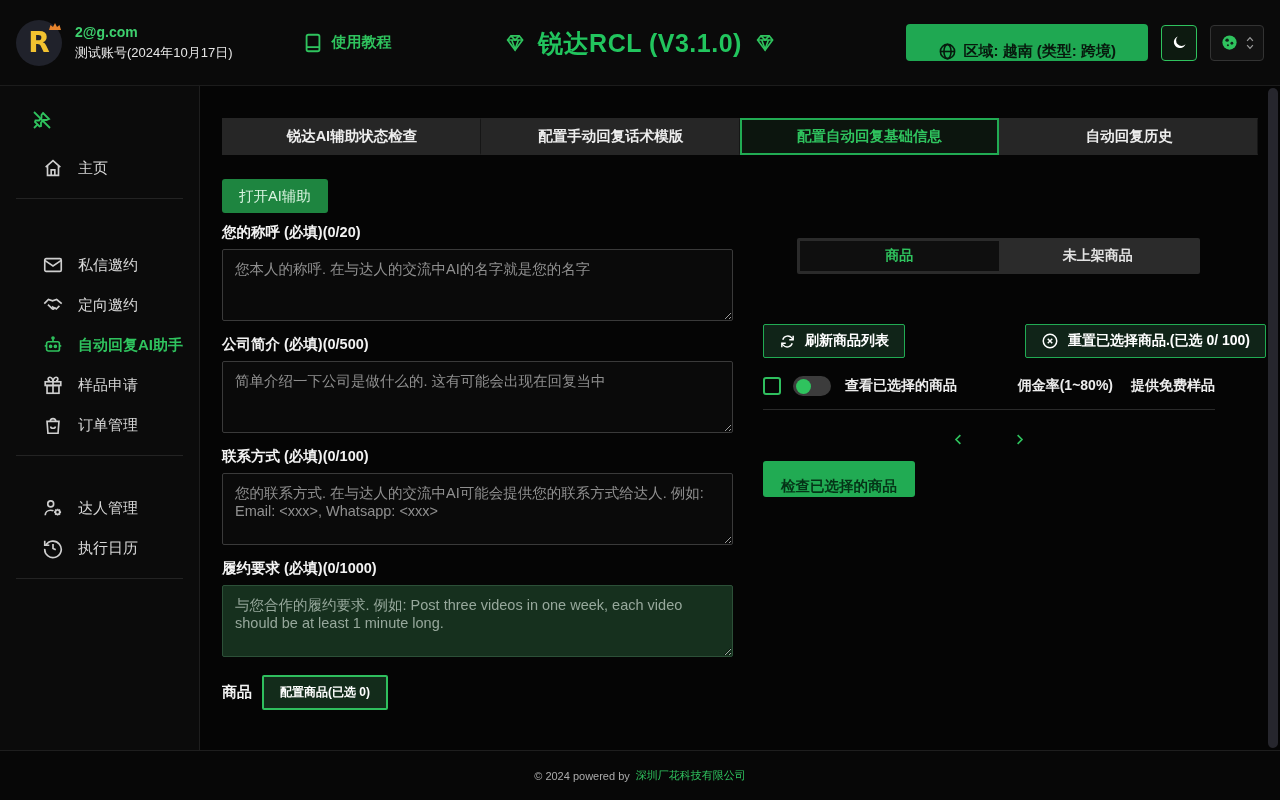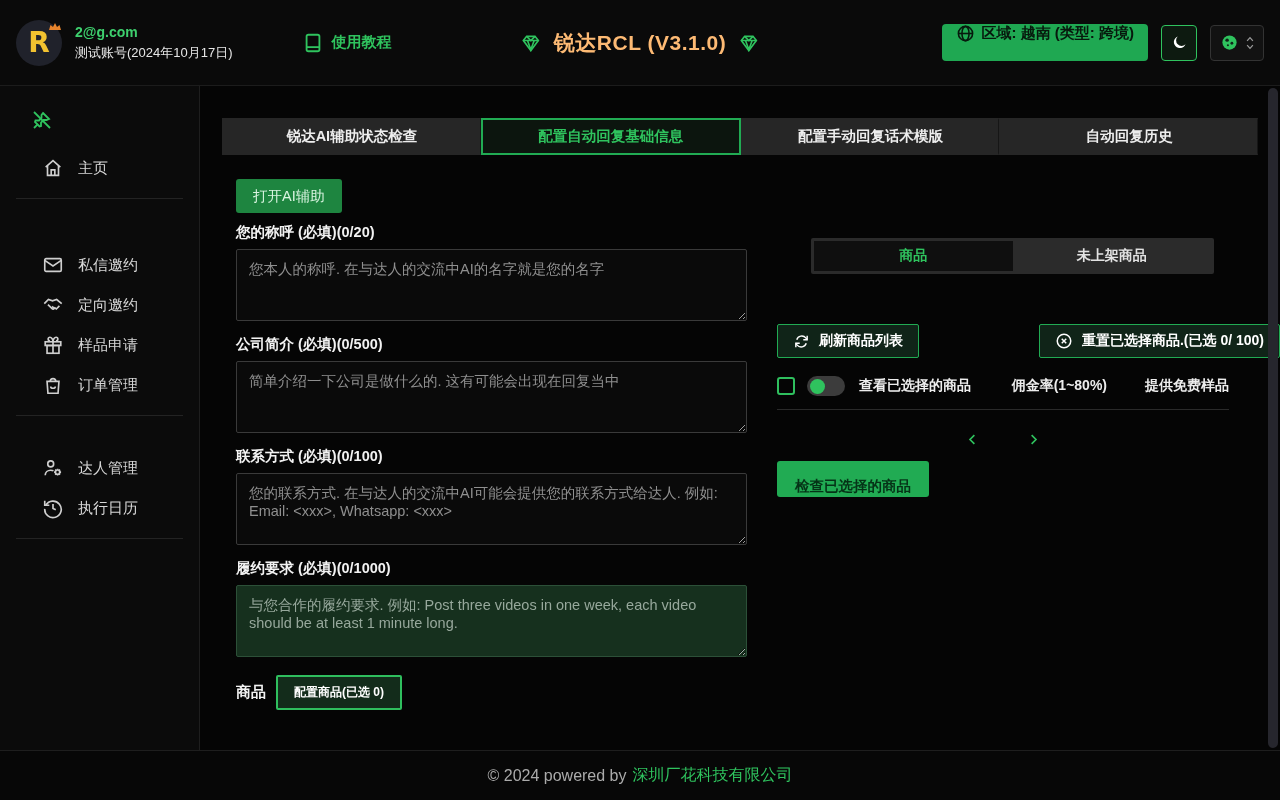--- a/index.html
+++ b/index.html
@@ -23,25 +23,25 @@
   .logo-r { color:#f2c230; font-size:28px; font-weight:bold; font-family:"DejaVu Sans",sans-serif; }
   .logo-crown { position:absolute; top:2px; right:0px; }
   .account-email { color:#3ed06e; font-weight:bold; font-size:14px; }
   .account-sub { color:#e6e6e6; font-size:13px; margin-top:4px; }
   .tutorial { display:flex; align-items:center; gap:8px; margin-left:56px; color:#2fc35e;
               font-size:15px; font-weight:bold; cursor:pointer; }
   .header-center {
     position:absolute; left:50%; top:50%; transform:translate(-50%,-50%);
     display:flex; align-items:center; gap:13px;
   }
-  .app-title { font-size:21px; font-weight:bold; color:#fdba74; letter-spacing:0.5px; }
+  .app-title { font-size:25px; font-weight:bold; color:#22c55e; letter-spacing:0.5px; }
   .header-right { margin-left:auto; display:flex; align-items:center; gap:13px; }
   .region-btn {
-    background:#1fa852; border:none; border-radius:4px; height:37px; padding:0 14px;
-    display:flex; align-items:flex-start; gap:7px; color:#07190d; font-weight:bold; font-size:15px;
+    background:#1fa852; border:none; border-radius:4px; height:37px; padding:0 32px;
+    display:flex; align-items:flex-end; gap:7px; color:#07190d; font-weight:bold; font-size:15px;
     cursor:pointer; font-family:inherit;
   }
   .moon-btn {
     width:36px; height:36px; background:#0d1a10; border:1px solid #2fc35e; border-radius:4px;
     display:flex; align-items:center; justify-content:center; cursor:pointer;
   }
   .lang-select {
     width:54px; height:36px; background:#121212; border:1px solid #333; border-radius:4px;
     display:flex; align-items:center; justify-content:center; gap:6px; cursor:pointer;
   }
@@ -63,21 +63,21 @@
   .tab {
     flex:1; height:37px; background:#262626; display:flex; align-items:center; justify-content:center;
     color:#ededed; font-size:14.5px; font-weight:bold; cursor:pointer; border:2px solid transparent;
     border-right:1px solid #161616;
   }
   .tab.active { background:#0c150e; border:2px solid #21ab53; color:#2fc35e; }
 
   .content-body { display:flex; margin-top:24px; }
 
   
-  .left-col { width:511px; flex:none;margin-left:14px; }
+  .left-col { width:511px; flex:none; }
   .ai-btn {
     background:#1e8540; color:#d9f4e0; border:none; border-radius:3px; font-family:inherit;
     font-size:14.5px; padding:8px 17px; cursor:pointer; height:34px;
   }
   .field-label { margin:10px 0 7px 0; font-size:14.5px; color:#f2f2f2; }
   .field-label b { font-weight:bold; }
   .field-label .counter { font-weight:bold; }
   textarea {
     width:100%; height:72px; background:#0a0a0a; border:1px solid #3a3a3a; border-radius:2px;
     color:#bdbdbd; font-family:inherit; font-size:14.5px; padding:10px 12px; resize:vertical;
@@ -109,37 +109,37 @@
   }
   .filter-row { display:flex; align-items:center; margin-top:18px; width:452px;
                 font-size:14px; font-weight:bold; color:#ededed; }
   .checkbox { width:18px; height:18px; border:2px solid #2fbf5e; border-radius:3px; cursor:pointer; flex:none; }
   .toggle { width:38px; height:20px; background:#3c3c3c; border-radius:10px; margin-left:12px;
             position:relative; cursor:pointer; flex:none; }
   .toggle-knob { width:15px; height:15px; background:#2fc35e; border-radius:50%;
                  position:absolute; top:2.5px; left:3px; }
   .filter-row .view-lbl { margin-left:14px; }
   .filter-row .commission-lbl { margin-left:auto; }
-  .filter-row .sample-lbl { margin-left:38px; }
+  .filter-row .sample-lbl { margin-left:18px; }
   .right-divider { border-top:1px solid #2a2a2a; width:452px; margin-top:13px; }
   .pagination { width:452px; display:flex; justify-content:center; gap:46px; margin-top:22px; }
   .page-arrow { color:#2fc35e; cursor:pointer; }
   .check-btn {
     margin-top:14px; background:#21ab53; color:#053317; border:none; border-radius:3px;
     font-weight:bold; font-size:14.5px; padding:16px 18px; height:36px; cursor:pointer; font-family:inherit;
   }
 
   
   .scrollbar { position:absolute; right:2px; top:2px; bottom:2px; width:10px; }
   .scroll-thumb { width:100%; height:100%; background:#26262d; border-radius:5px; }
 
   
   .footer {
     height:50px; border-top:1px solid #1e1e1e; background:#070707;
-    display:flex; align-items:center; justify-content:center; font-size:16px; color:#ababab;
+    display:flex; align-items:center; justify-content:center; font-size:11px; color:#ababab;
   }
   .footer .company { color:#2fc35e; margin-left:6px; cursor:pointer; }
 </style>
 </head>
 <body>
 
 <div class="header">
   <div class="header-left">
     <div class="logo">
       <span class="logo-r">R</span>
@@ -235,20 +235,32 @@
       <span class="lbl">私信邀约</span>
     </div>
     <div class="side-item">
       <svg width="22" height="22" viewBox="0 0 24 24" fill="none" stroke="#cfcfcf" stroke-width="1.8">
         <path d="M2.5 10.5L7 6l4.5 1.5L16 6l5.5 4.5"></path>
         <path d="M6.5 11.5l4.5 4.5c.6.6 1.6.6 2.2 0l.8-.8 1.6 1.2 3.4-3.4"></path>
         <path d="M11 13.5l2.5 2.5"></path>
       </svg>
       <span class="lbl">定向邀约</span>
     </div>
+    <div class="side-item active">
+      <svg width="22" height="22" viewBox="0 0 24 24" fill="none" stroke="#2fc35e" stroke-width="1.8">
+        <rect x="5" y="8.5" width="14" height="10" rx="2"></rect>
+        <line x1="12" y1="5.5" x2="12" y2="8.5"></line>
+          <circle cx="12" cy="4.4" r="1.1"></circle>
+        <circle cx="9.4" cy="13.5" r="1.1"></circle>
+          <circle cx="14.6" cy="13.5" r="1.1"></circle>
+        <line x1="3" y1="13" x2="5" y2="13"></line>
+          <line x1="19" y1="13" x2="21" y2="13"></line>
+      </svg>
+      <span class="lbl">自动回复AI助手</span>
+    </div>
     <div class="side-item">
       <svg width="22" height="22" viewBox="0 0 24 24" fill="none" stroke="#cfcfcf" stroke-width="1.8">
         <rect x="3.5" y="8.5" width="17" height="4"></rect>
           <rect x="5.5" y="12.5" width="13" height="8.5"></rect>
         <line x1="12" y1="8.5" x2="12" y2="21"></line>
         <path d="M12 8.5c0-3-1.8-5-3.3-5a2 2 0 0 0 0 4"></path>
         <path d="M12 8.5c0-3 1.8-5 3.3-5a2 2 0 0 1 0 4"></path>
       </svg>
       <span class="lbl">样品申请</span>
     </div>
@@ -279,22 +291,22 @@
         <polyline points="12 7.5 12 12.5 15 14"></polyline>
       </svg>
       <span class="lbl">执行日历</span>
     </div>
     <div class="side-divider"></div>
   </div>
 
   <div class="content">
     <div class="tabs">
       <div class="tab">锐达AI辅助状态检查</div>
+      <div class="tab">配置手动回复话术模版</div>
       <div class="tab active">配置自动回复基础信息</div>
-      <div class="tab">配置手动回复话术模版</div>
       <div class="tab">自动回复历史</div>
     </div>
 
     <div class="content-body">
 
       <div class="left-col">
         <button class="ai-btn">打开AI辅助</button>
 
         <div class="field-label">
           <b>您的称呼 (必填)</b><span class="counter">(0/20)</span>

